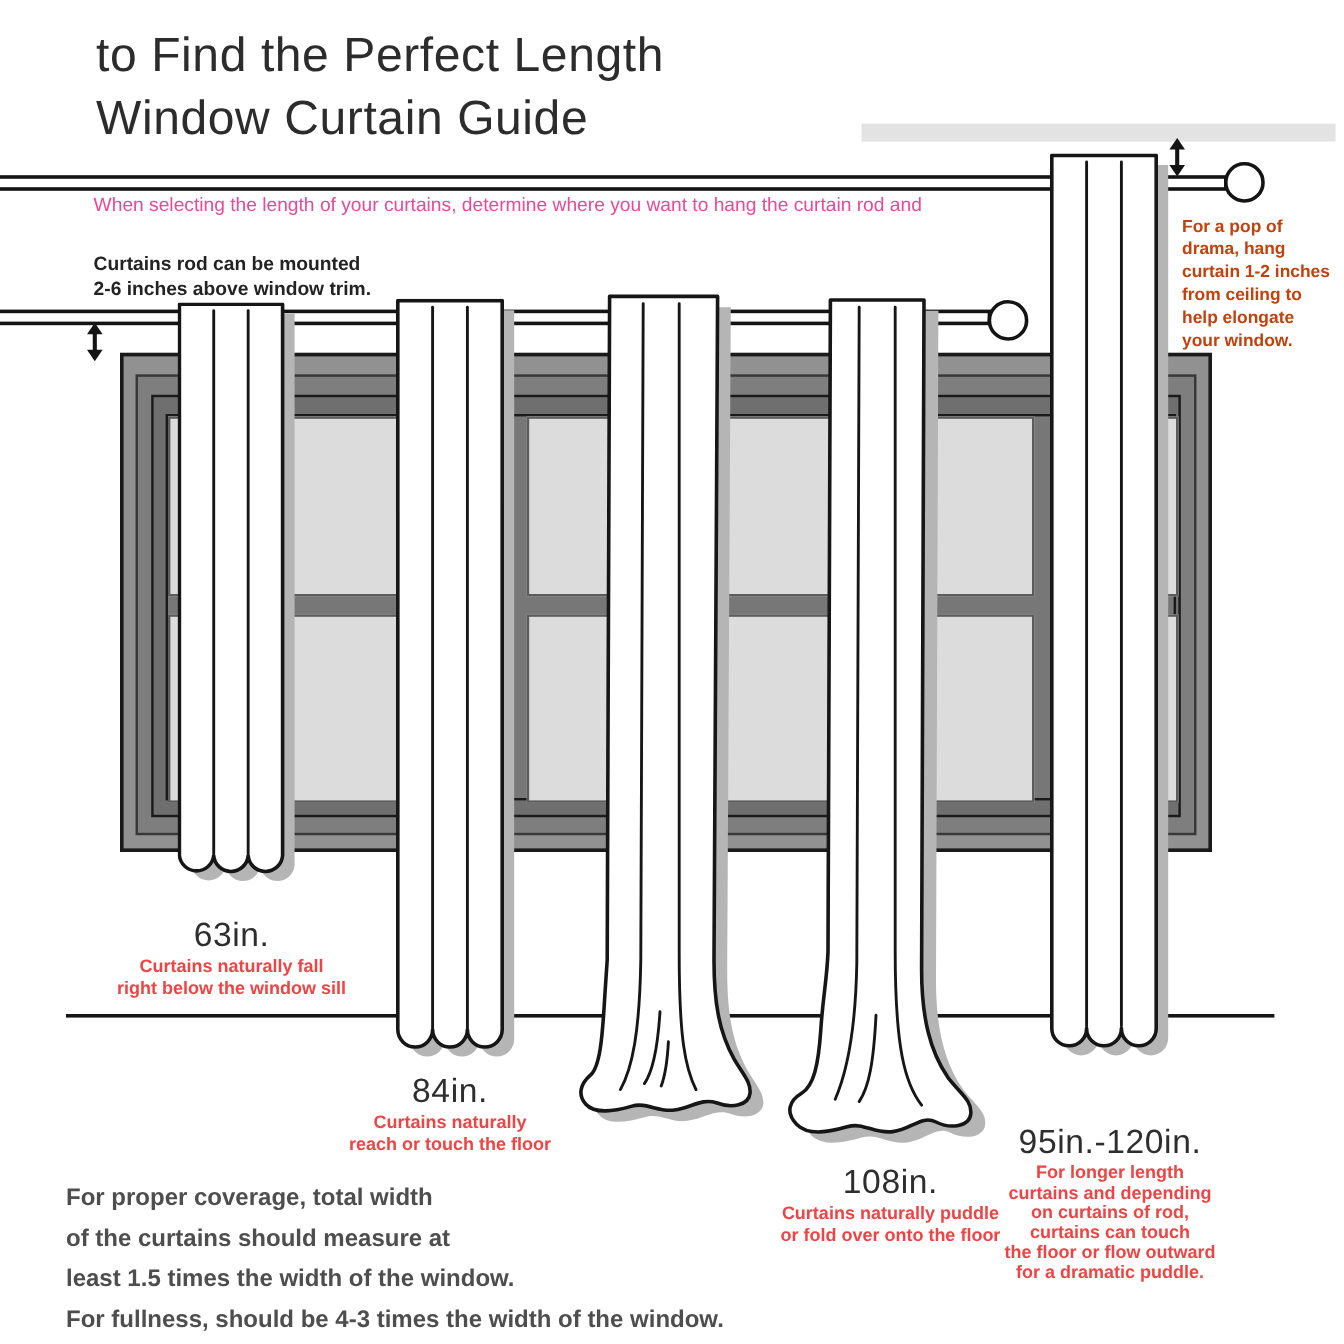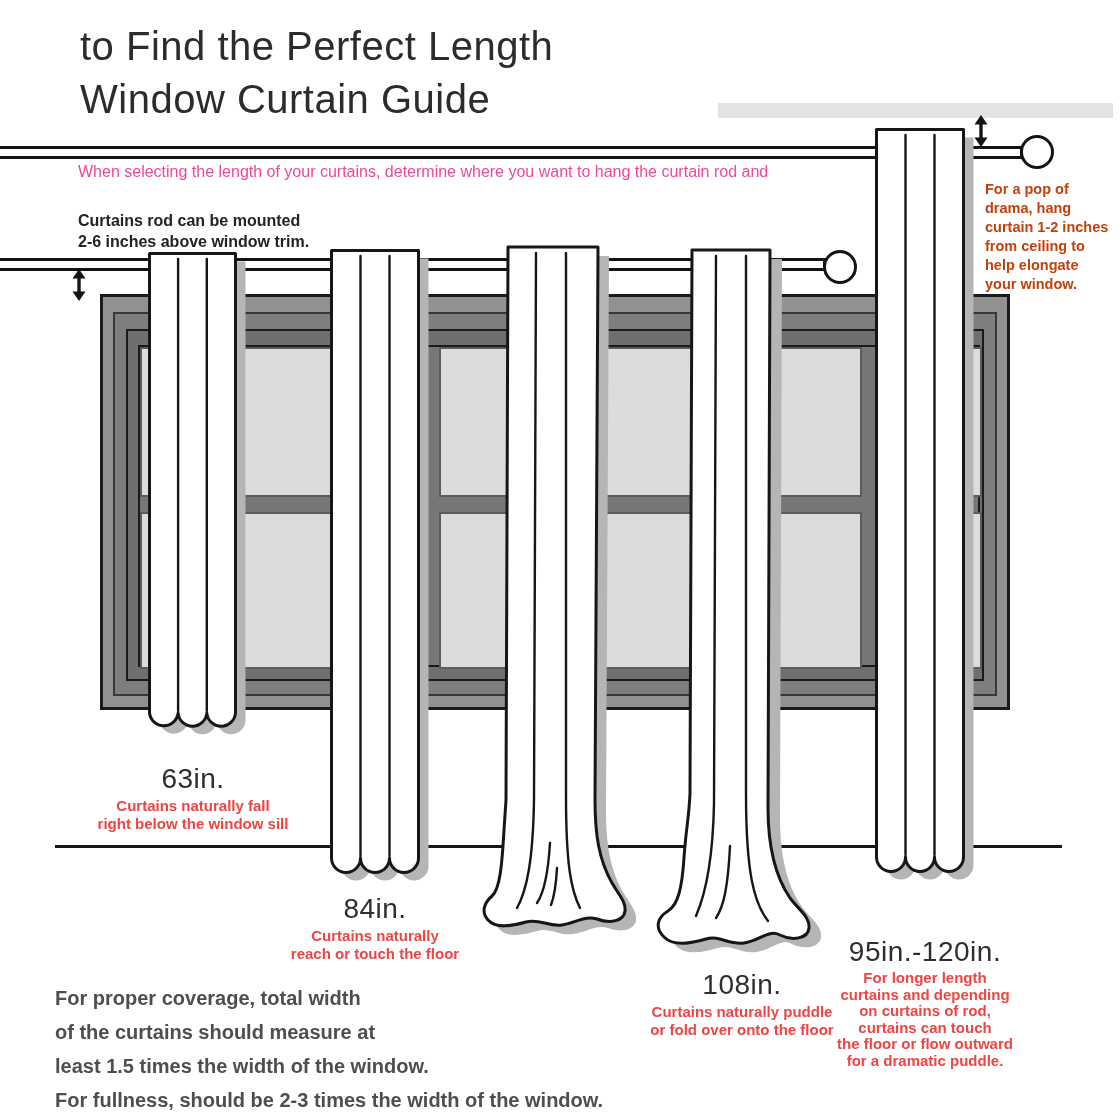--- a/index.html
+++ b/index.html
@@ -174,16 +174,16 @@
       <div>curtains can touch</div>
       <div>the floor or flow outward</div>
       <div>for a dramatic puddle.</div>
     </div>
   </div>
 
   <div class="abs footer">
     <div>For proper coverage, total width</div>
     <div>of the curtains should measure at</div>
     <div>least 1.5 times the width of the window.</div>
-    <div>For fullness, should be 2-3 times the width of the window.</div>
+    <div>For fullness, should be 4-3 times the width of the window.</div>
   </div>
 
 </div>
 
 </body></html>

